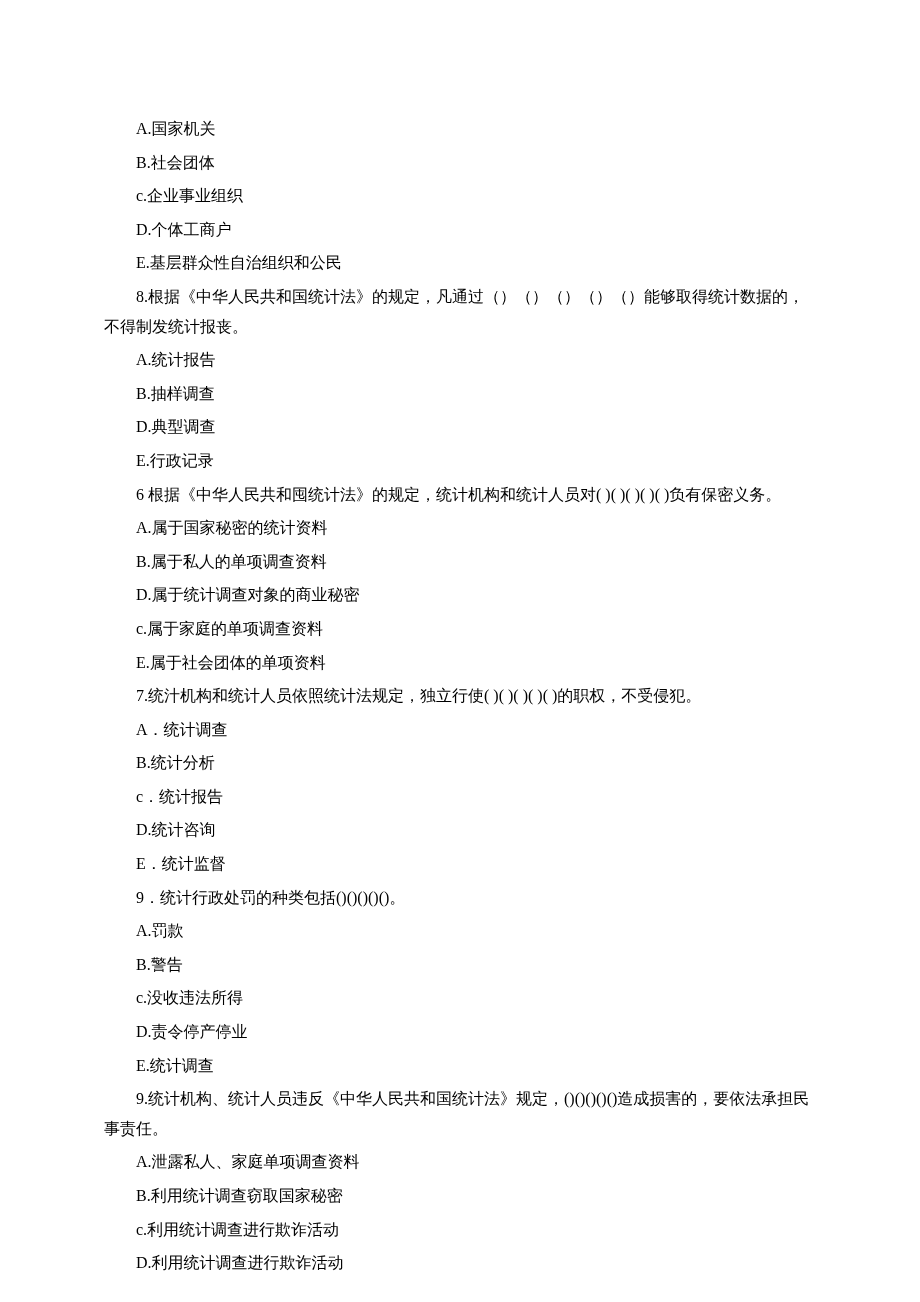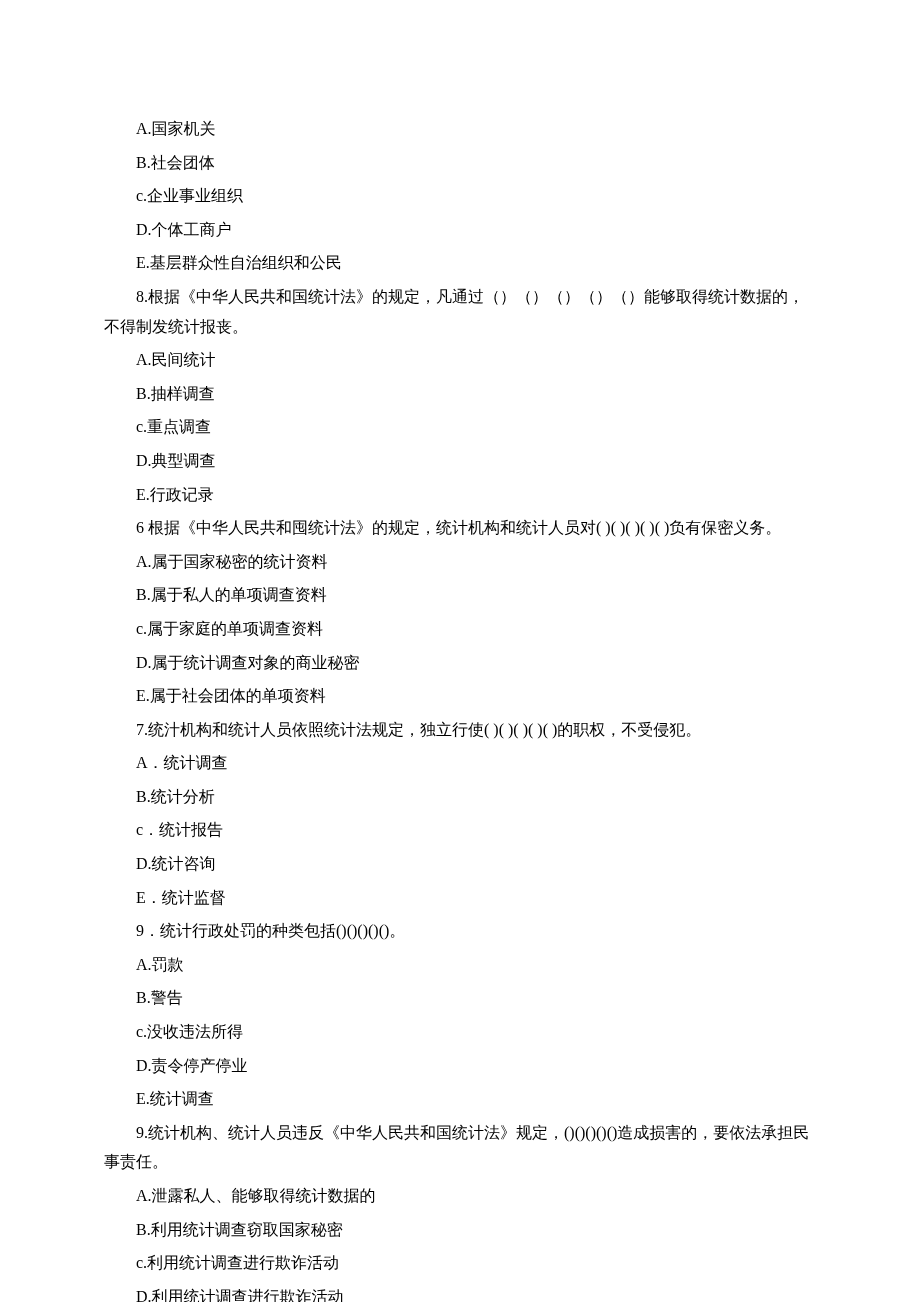--- a/index.html
+++ b/index.html
@@ -27,46 +27,45 @@
 
 <div class="page">
 
   <p class="indent">A.国家机关</p>
   <p class="indent">B.社会团体</p>
   <p class="indent">c.企业事业组织</p>
   <p class="indent">D.个体工商户</p>
   <p class="indent">E.基层群众性自治组织和公民</p>
 
   <p class="indent">8.根据《中华人民共和国统计法》的规定，凡通过（）（）（）（）（）能够取得统计数据的，不得制发统计报丧。</p>
-  <p class="indent">A.民间统计</p>
+  <p class="indent">A.统计报告</p>
   <p class="indent">B.抽样调查</p>
-  <p class="indent">c.重点调查</p>
   <p class="indent">D.典型调查</p>
   <p class="indent">E.行政记录</p>
 
   <p class="indent">6 根据《中华人民共和囤统计法》的规定，统计机构和统计人员对(  )(   )(  )(  )(  )负有保密义务。</p>
   <p class="indent">A.属于国家秘密的统计资料</p>
   <p class="indent">B.属于私人的单项调查资料</p>
+  <p class="indent">D.属于统计调查对象的商业秘密</p>
   <p class="indent">c.属于家庭的单项调查资料</p>
-  <p class="indent">D.属于统计调查对象的商业秘密</p>
   <p class="indent">E.属于社会团体的单项资料</p>
 
   <p class="indent">7.统汁机构和统计人员依照统计法规定，独立行使(  )(    )(  )(   )(   )的职权，不受侵犯。</p>
   <p class="indent">A．统计调查</p>
   <p class="indent">B.统计分析</p>
   <p class="indent">c．统计报告</p>
   <p class="indent">D.统计咨询</p>
   <p class="indent">E．统计监督</p>
 
   <p class="indent">9．统计行政处罚的种类包括()()()()()。</p>
   <p class="indent">A.罚款</p>
   <p class="indent">B.警告</p>
   <p class="indent">c.没收违法所得</p>
   <p class="indent">D.责令停产停业</p>
   <p class="indent">E.统计调查</p>
 
   <p class="indent">9.统计机构、统计人员违反《中华人民共和国统计法》规定，()()()()()造成损害的，要依法承担民事责任。</p>
-  <p class="indent">A.泄露私人、能够取得统计数据的</p>
+  <p class="indent">A.泄露私人、家庭单项调查资料</p>
   <p class="indent">B.利用统计调查窃取国家秘密</p>
   <p class="indent">c.利用统计调查进行欺诈活动</p>
   <p class="indent">D.利用统计调查进行欺诈活动</p>
 
 </div>
 
 </body></html>

